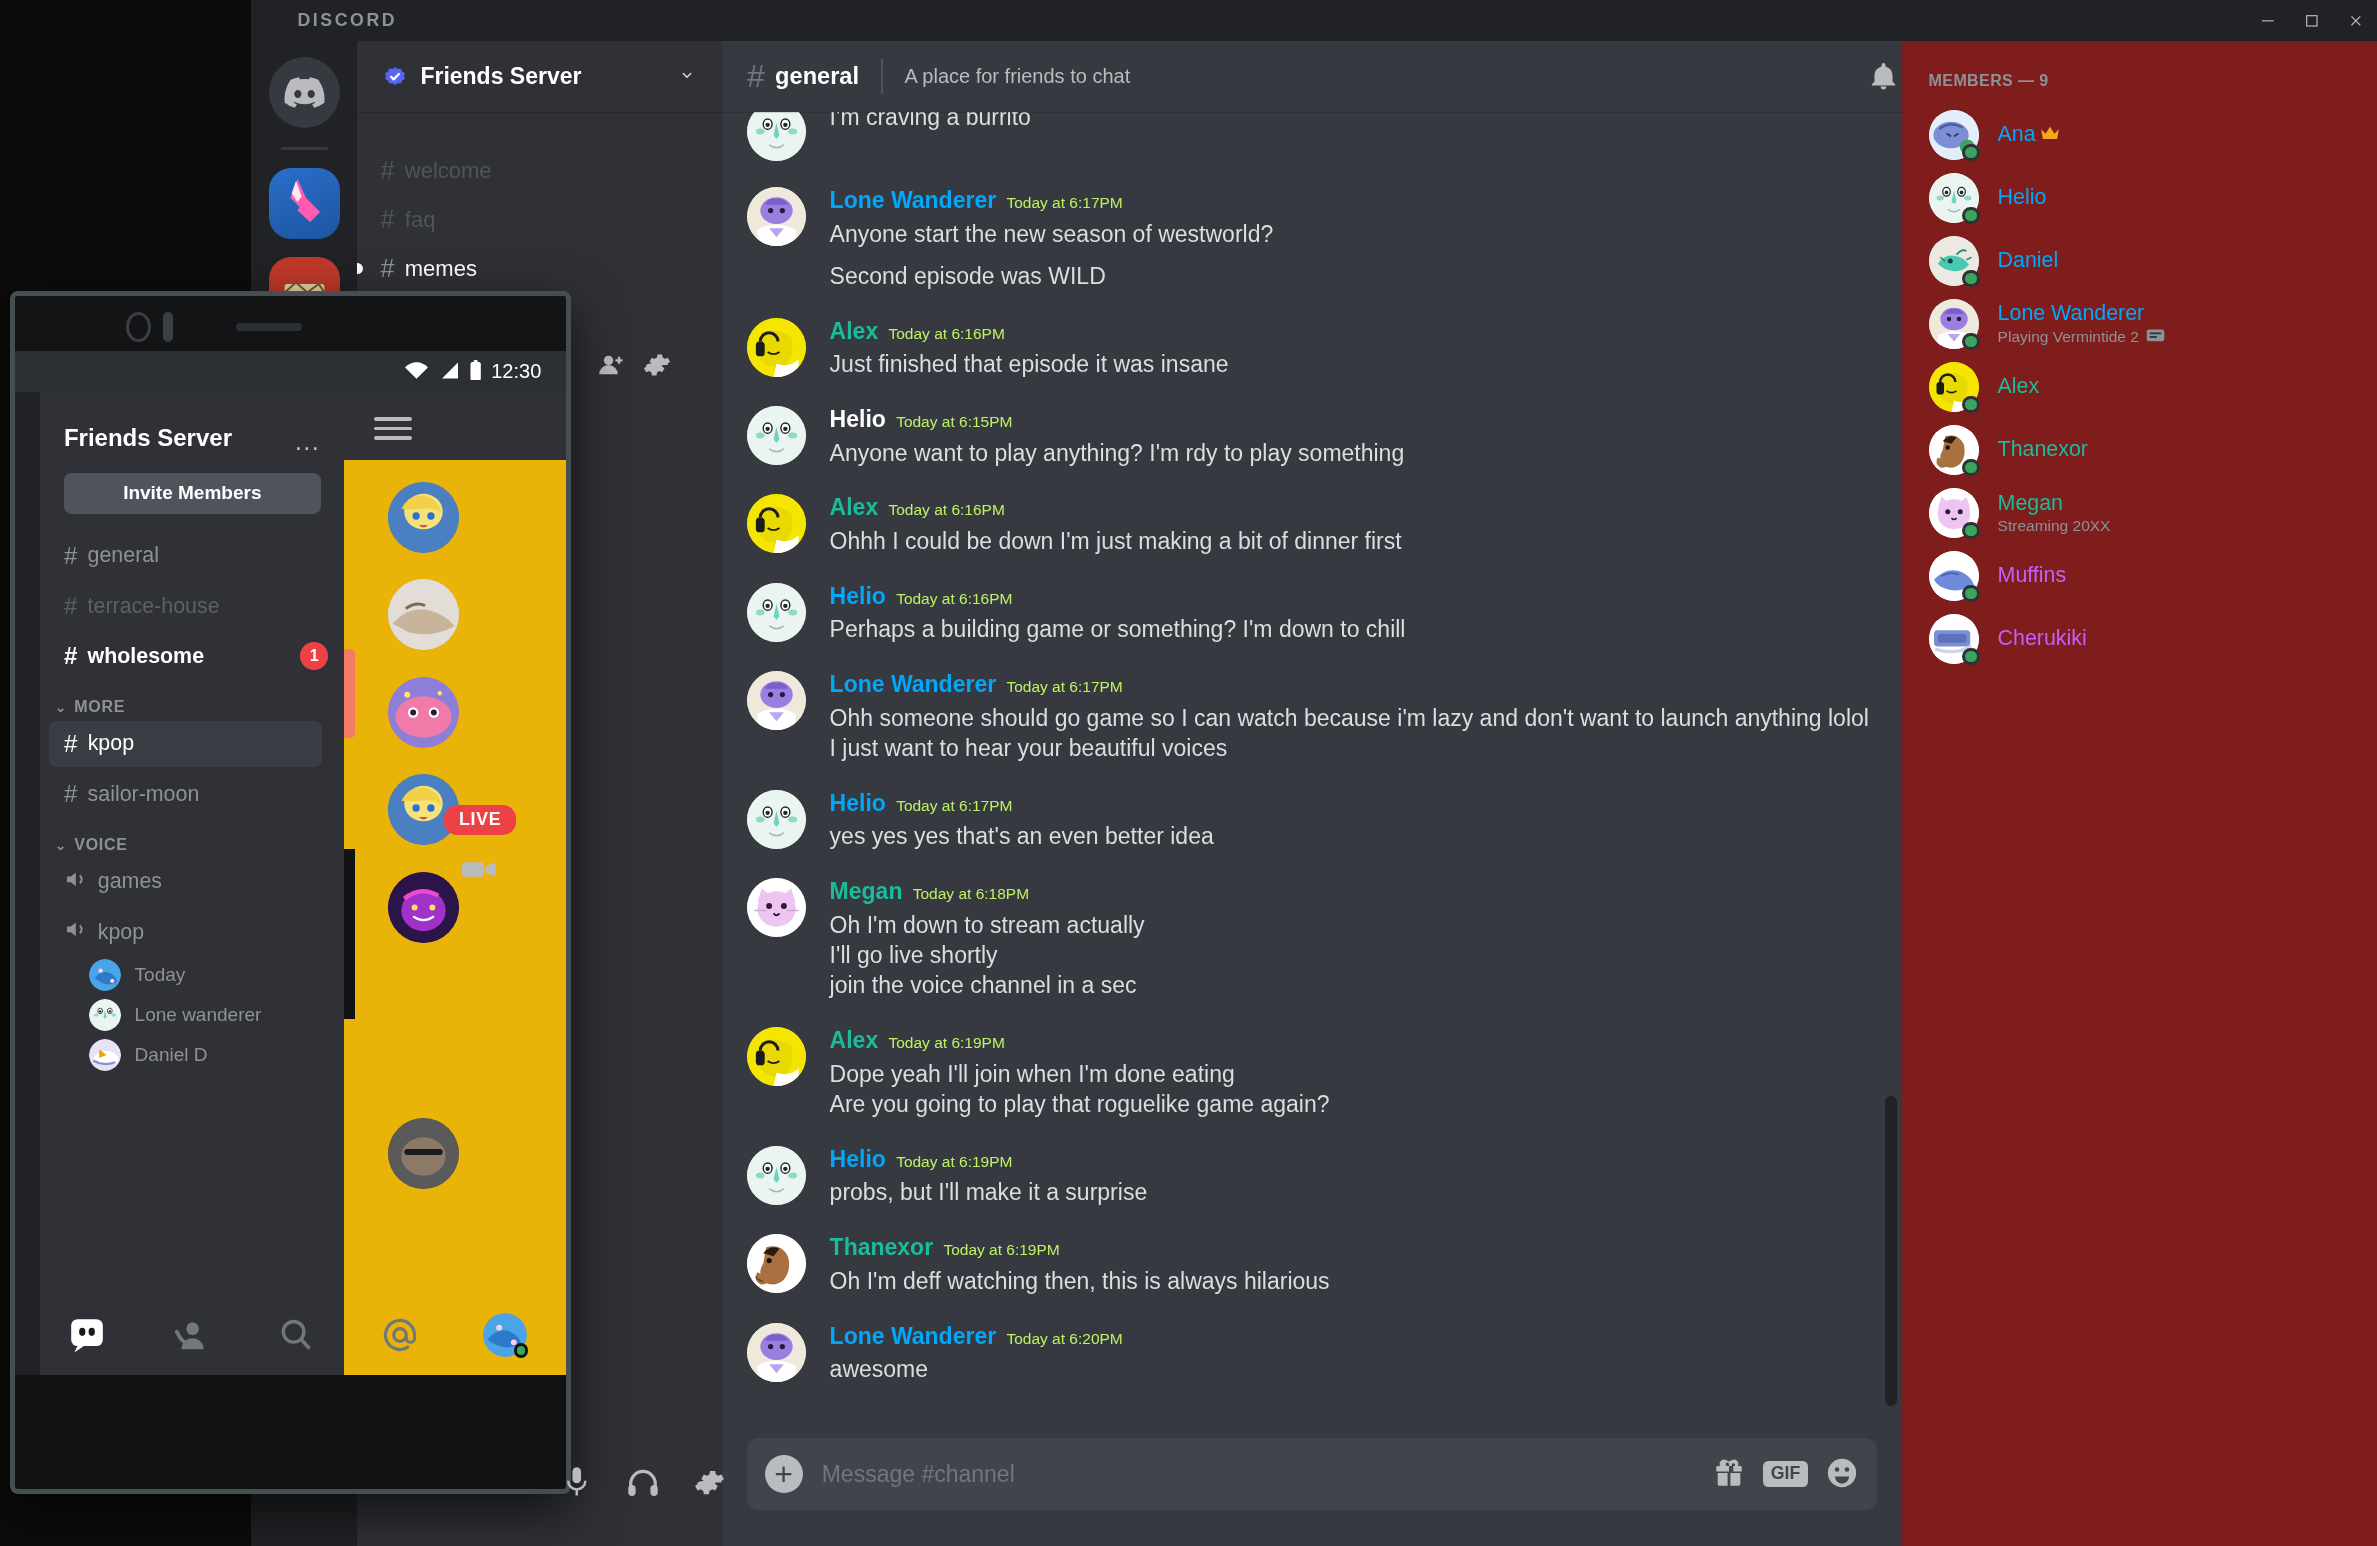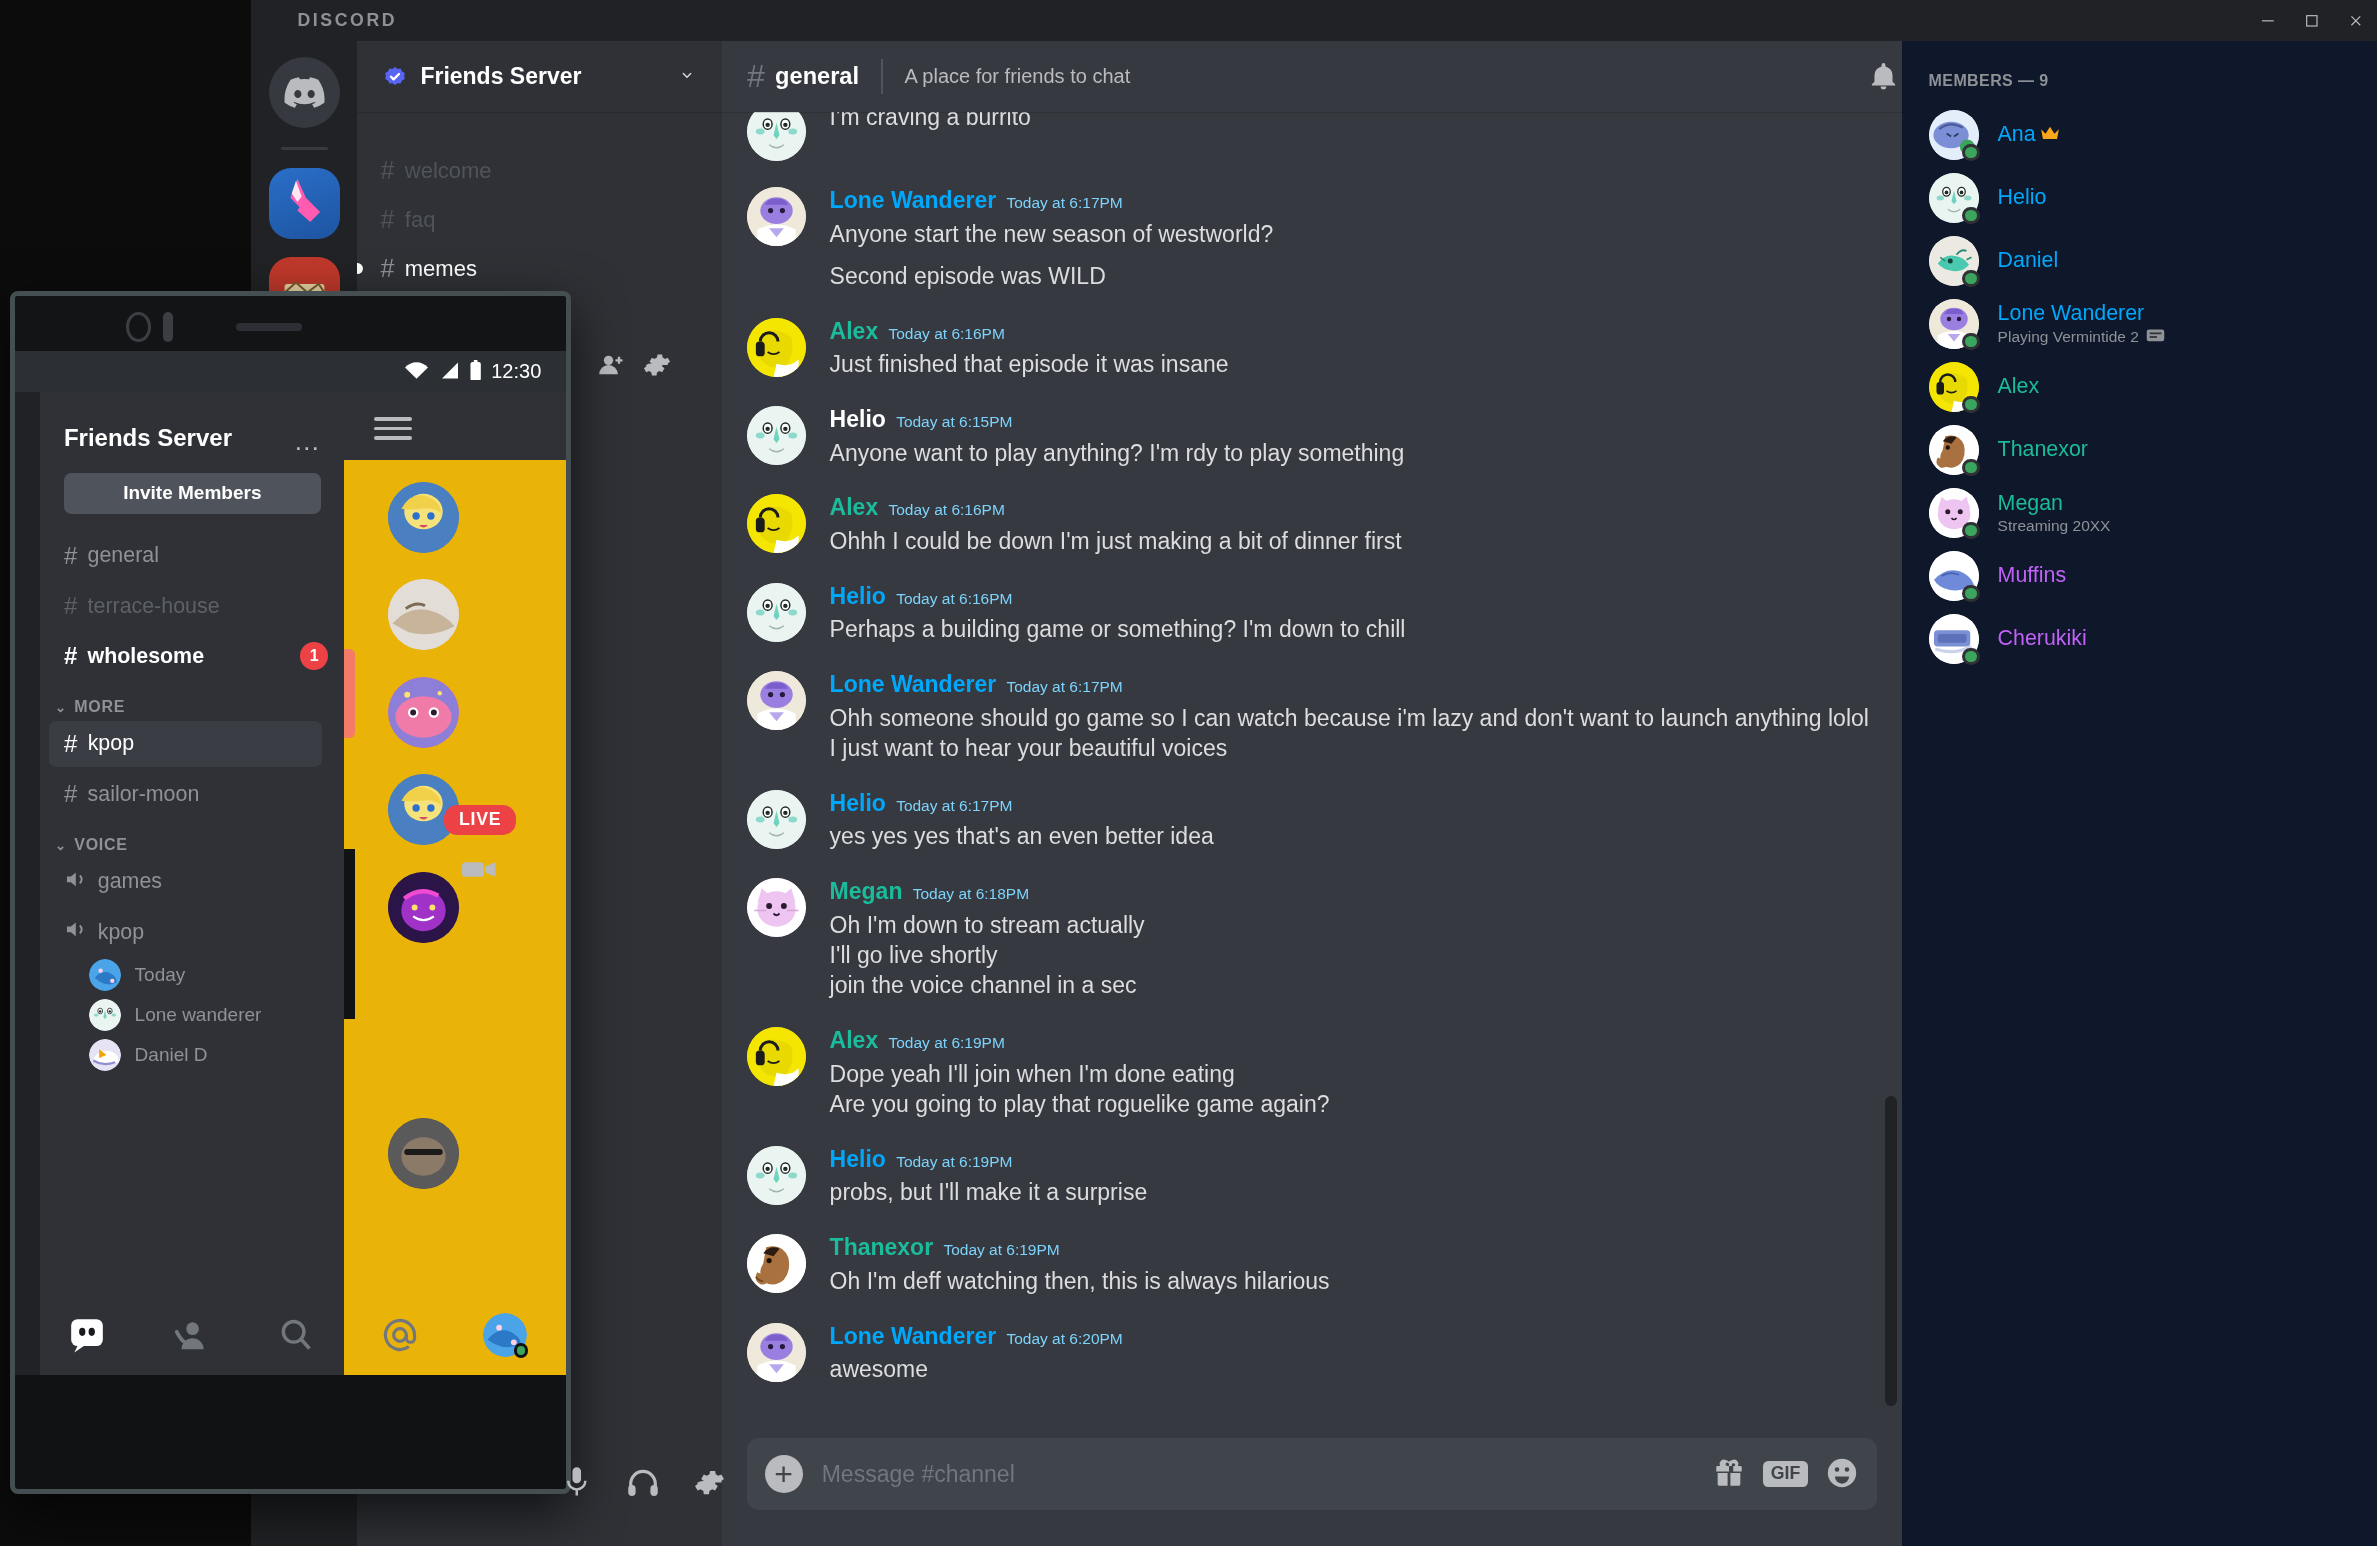--- a/index.html
+++ b/index.html
@@ -74,41 +74,41 @@
   .hdr-sep { width:1.5px; height:35px; background:#4f545c; margin:0 22px; }
   .chat-topic { color:#b9bbbe; font-size:20px; }
 
   .messages { position:absolute; left:0; top:71px; width:1181px; height:1352px; overflow:hidden; }
   .msg { display:flex; padding:0 25px; margin-top:26.6px; }
   .msg.first { margin-top:0; }
   .msg .av { width:59px; height:59px; border-radius:50%; flex:none; margin-right:23.6px; overflow:hidden; }
   .msg .body { flex:1; min-width:0; }
   .mhead { display:flex; align-items:baseline; margin-bottom:4.4px; }
   .mname { font-size:23px; font-weight:600; margin-right:10.3px; }
-  .mtime { font-size:15.5px; color:#7dd3fc; }
+  .mtime { font-size:15.5px; color:#bef264; }
   .mline { color:#dcddde; font-size:23px; line-height:1.32; white-space:nowrap; }
 
   .chat-scrollbar { position:absolute; right:5.9px; top:1055px; width:11.8px; height:310px;
                      background:#202225; border-radius:5.9px; }
 
   .composer-wrap { position:absolute; left:0; bottom:0; width:1181px; height:124px; background:#36393f; }
   .composer {
     position:absolute; left:25px; top:16px; width:1130px; height:72px;
     background:#40444b; border-radius:11.8px; display:flex; align-items:center; padding:0 17.7px;
   }
   .plus-btn { width:38px; height:38px; border-radius:50%; background:#b9bbbe; flex:none;
               display:flex; align-items:center; justify-content:center; color:#40444b;
               font-size:32px; line-height:1; font-weight:300; }
   .composer-input { flex:1; color:#72767d; font-size:23px; margin-left:19px; }
   .comp-icons { display:flex; align-items:center; gap:17.7px; }
   .gif-badge { background:#b9bbbe; color:#40444b; font-size:17.7px; font-weight:bold;
                border-radius:5.2px; padding:4.4px 7.4px; line-height:1; }
 
   
-  .members { position:absolute; left:1651px; top:41px; width:475px; height:1505px; background:#0f172a; }
+  .members { position:absolute; left:1651px; top:41px; width:475px; height:1505px; background:#7f1d1d; }
   .members-hdr { color:#8e9297; font-size:16px; font-weight:bold; letter-spacing:0.4px;
                  padding:31px 0 13.3px 26.6px; }
   .member { display:flex; align-items:center; padding:5.9px 26.6px; height:63px; }
   .member .av { width:50px; height:50px; border-radius:50%; margin-right:19px; flex:none;
                 position:relative; overflow:visible; }
   .member .av .inner { width:50px; height:50px; border-radius:50%; overflow:hidden; }
   .status-dot { position:absolute; right:-1.5px; bottom:-1.5px; width:17.7px; height:17.7px;
                 border-radius:50%; background:#3ba55d; border:3.7px solid #2f3136; }
   .mname2 { font-size:21.4px; font-weight:500; }
   .mactivity { font-size:15.5px; color:#8e9297; margin-top:1.5px; display:flex; align-items:center; gap:7.4px; }

